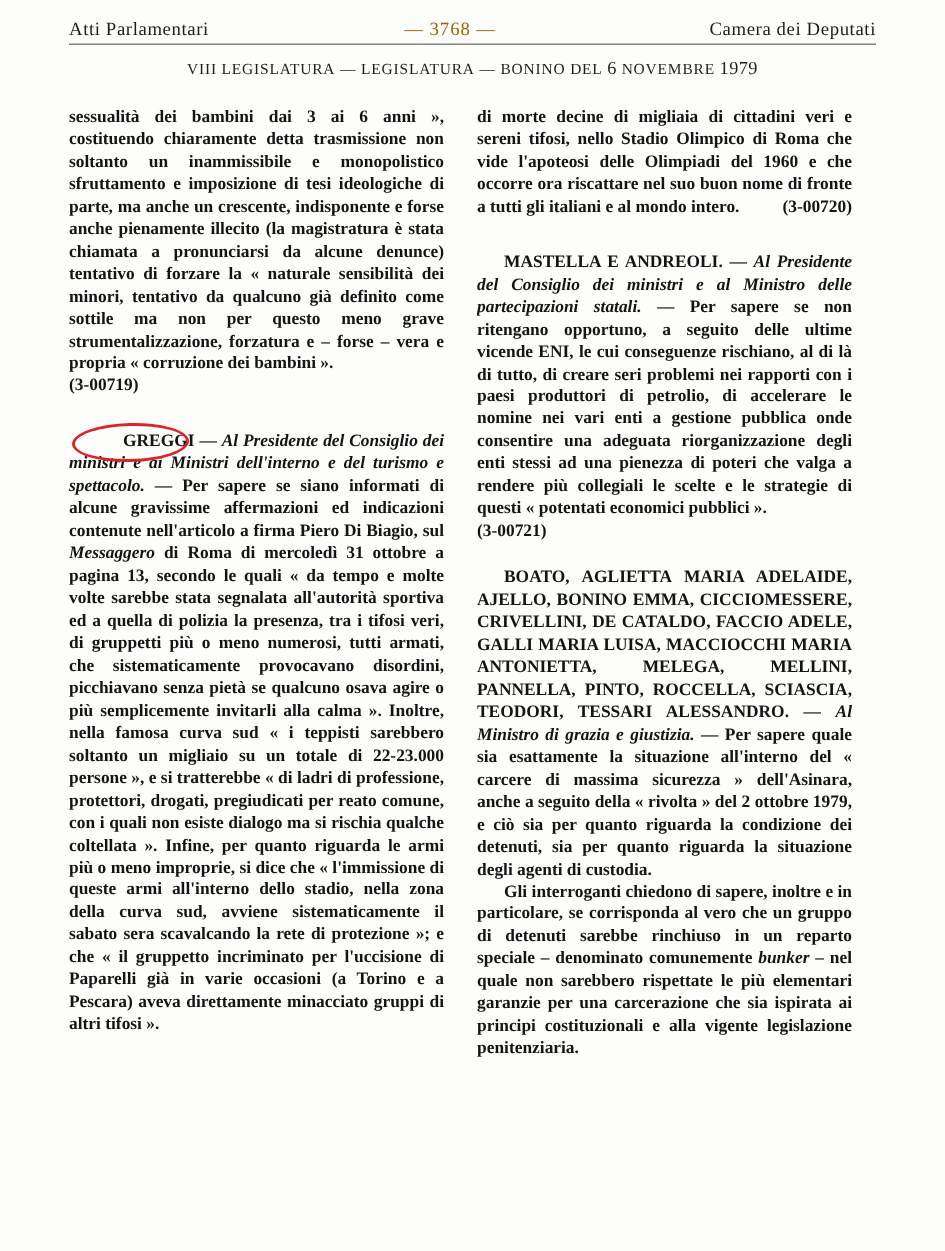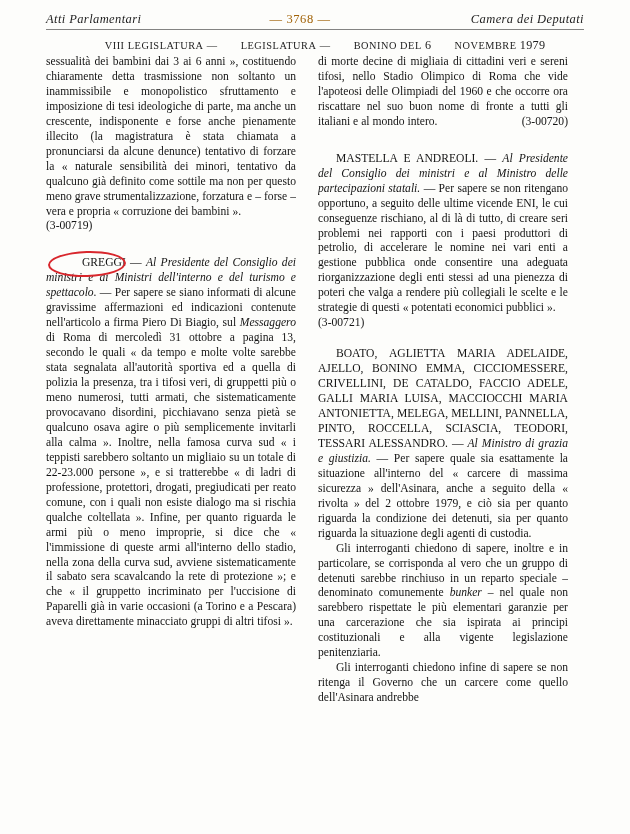--- a/index.html
+++ b/index.html
@@ -28,21 +28,20 @@
     position: relative;
     display: flex;
     align-items: flex-end;
     justify-content: space-between;
     margin: 0 46px 0 46px;
     padding-top: 5px;
     height: 22px;
   }
   .runhead-left,
   .runhead-right {
-    font-style: italic;
     font-size: 12.5px;
     letter-spacing: 0.4px;
     white-space: nowrap;
     color: #1d1d1d;
   }
   .runhead-center {
     font-size: 12.5px;
     letter-spacing: 0.6px;
     white-space: nowrap;
     color: #a16207;
@@ -61,29 +60,29 @@
     margin: 8px 46px 0 46px;
     white-space: nowrap;
     color: #1d1d1d;
   }
   .sessionline .big {
     font-size: 12.2px;
     letter-spacing: 0.3px;
   }
   .sessionline .sc {
     font-variant: small-caps;
-    margin-left: 20px;
   }
 
   
   .columns {
     display: flex;
-    margin: 2px 46px 0 46px;
+    margin: 18px 46px 0 46px;
     gap: 22px;
     height: 752px;
+    font-weight: bold;
   }
   .col {
     width: 250px;
     position: relative;
     overflow: hidden;
   }
   p {
     margin: 0;
     font-size: 11.6px;
     line-height: 14.96px;
@@ -160,17 +159,16 @@
       <div class="gap-lg"></div>
 
       <p><span>MASTELLA E ANDREOLI.</span> <span>—</span> <span class="it">Al Presidente del Consiglio dei ministri e al Ministro delle partecipazioni statali.</span> <span>—</span> <span>Per sapere se non ritengano opportuno, a seguito delle ultime vicende ENI, le cui conseguenze rischiano, al di là di tutto, di creare seri problemi nei rapporti con i paesi produttori di petrolio, di accelerare le nomine nei vari enti a gestione pubblica onde consentire una adeguata riorganizzazione degli enti stessi ad una pienezza di poteri che valga a rendere più collegiali le scelte e le strategie di questi « potentati economici pubblici ».</span><span class="num">(3-00721)</span></p>
 
       <div class="gap-md"></div>
 
       <p><span>BOATO, AGLIETTA MARIA ADELAIDE, AJELLO, BONINO EMMA, CICCIOMESSERE, CRIVELLINI, DE CATALDO, FACCIO ADELE, GALLI MARIA LUISA, MACCIOCCHI MARIA ANTONIETTA, MELEGA, MELLINI, PANNELLA, PINTO, ROCCELLA, SCIASCIA, TEODORI, TESSARI ALESSANDRO.</span> <span>—</span> <span class="it">Al Ministro di grazia e giustizia.</span> <span>—</span> <span>Per sapere quale sia esattamente la situazione all'interno del « carcere di massima sicurezza » dell'Asinara, anche a seguito della « rivolta » del 2 ottobre 1979, e ciò sia per quanto riguarda la condizione dei detenuti, sia per quanto riguarda la situazione degli agenti di custodia.</span></p>
 
       <p><span>Gli interroganti chiedono di sapere, inoltre e in particolare, se corrisponda al vero che un gruppo di detenuti sarebbe rinchiuso in un reparto speciale – denominato comunemente </span><span class="it">bunker</span><span> – nel quale non sarebbero rispettate le più elementari garanzie per una carcerazione che sia ispirata ai principi costituzionali e alla vigente legislazione penitenziaria.</span></p>
 
-      <p>Gli interroganti chiedono infine di sapere se non ritenga il Governo che un carcere come quello dell'Asinara andrebbe</p>
 
     </div>
   </div>
 </div>
 
 </body></html>

